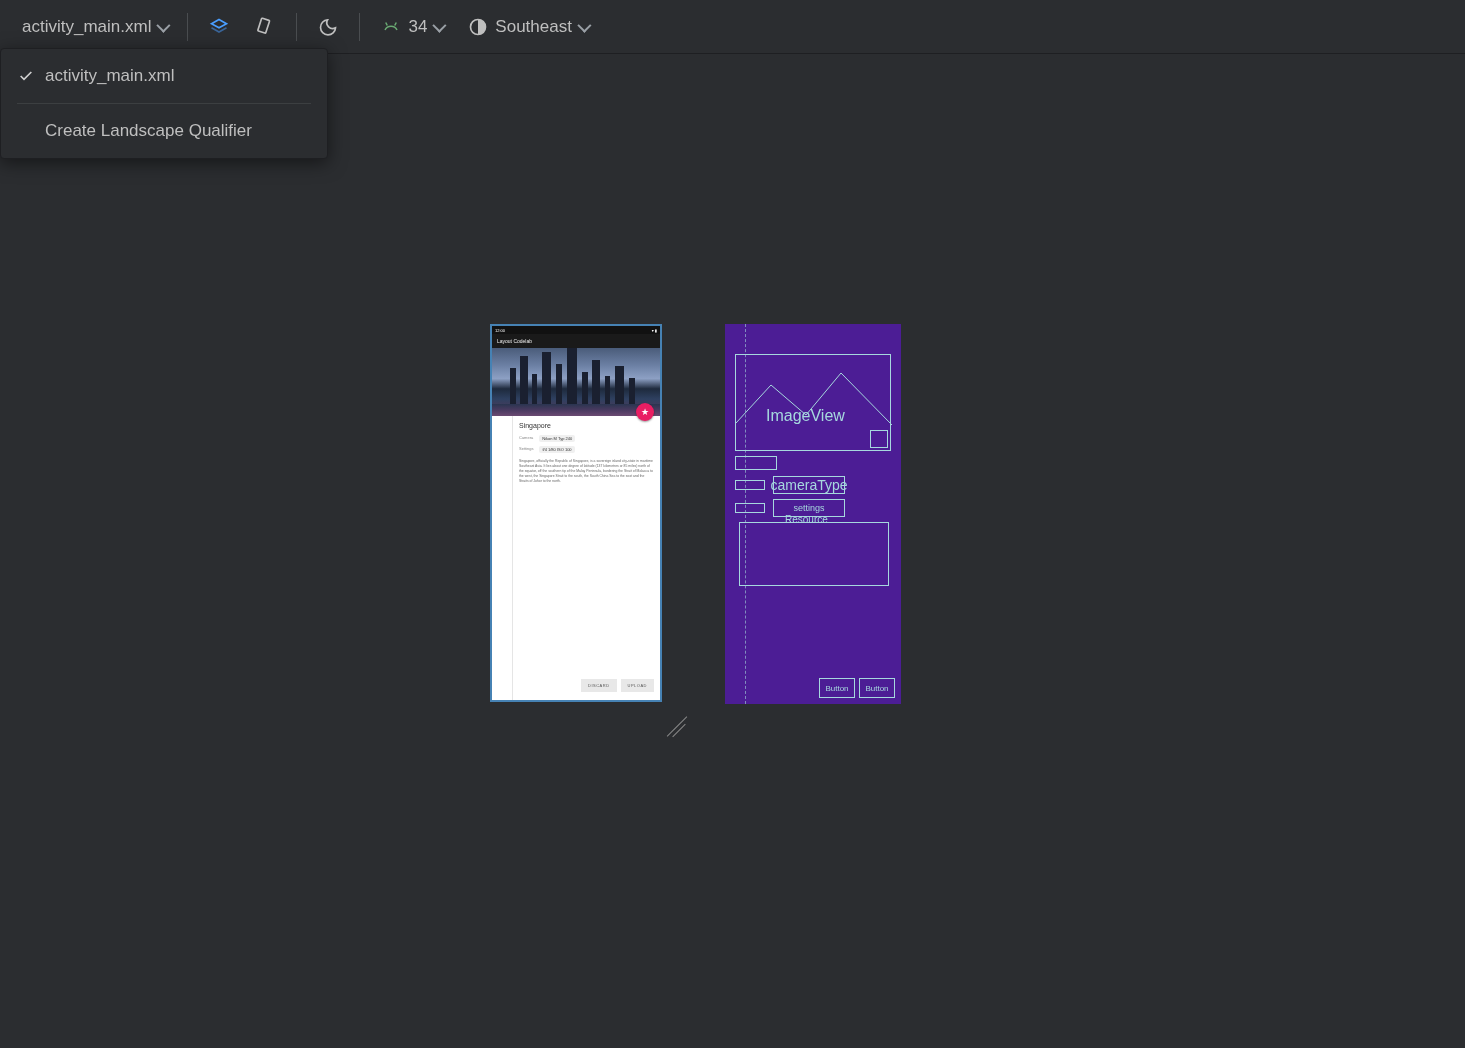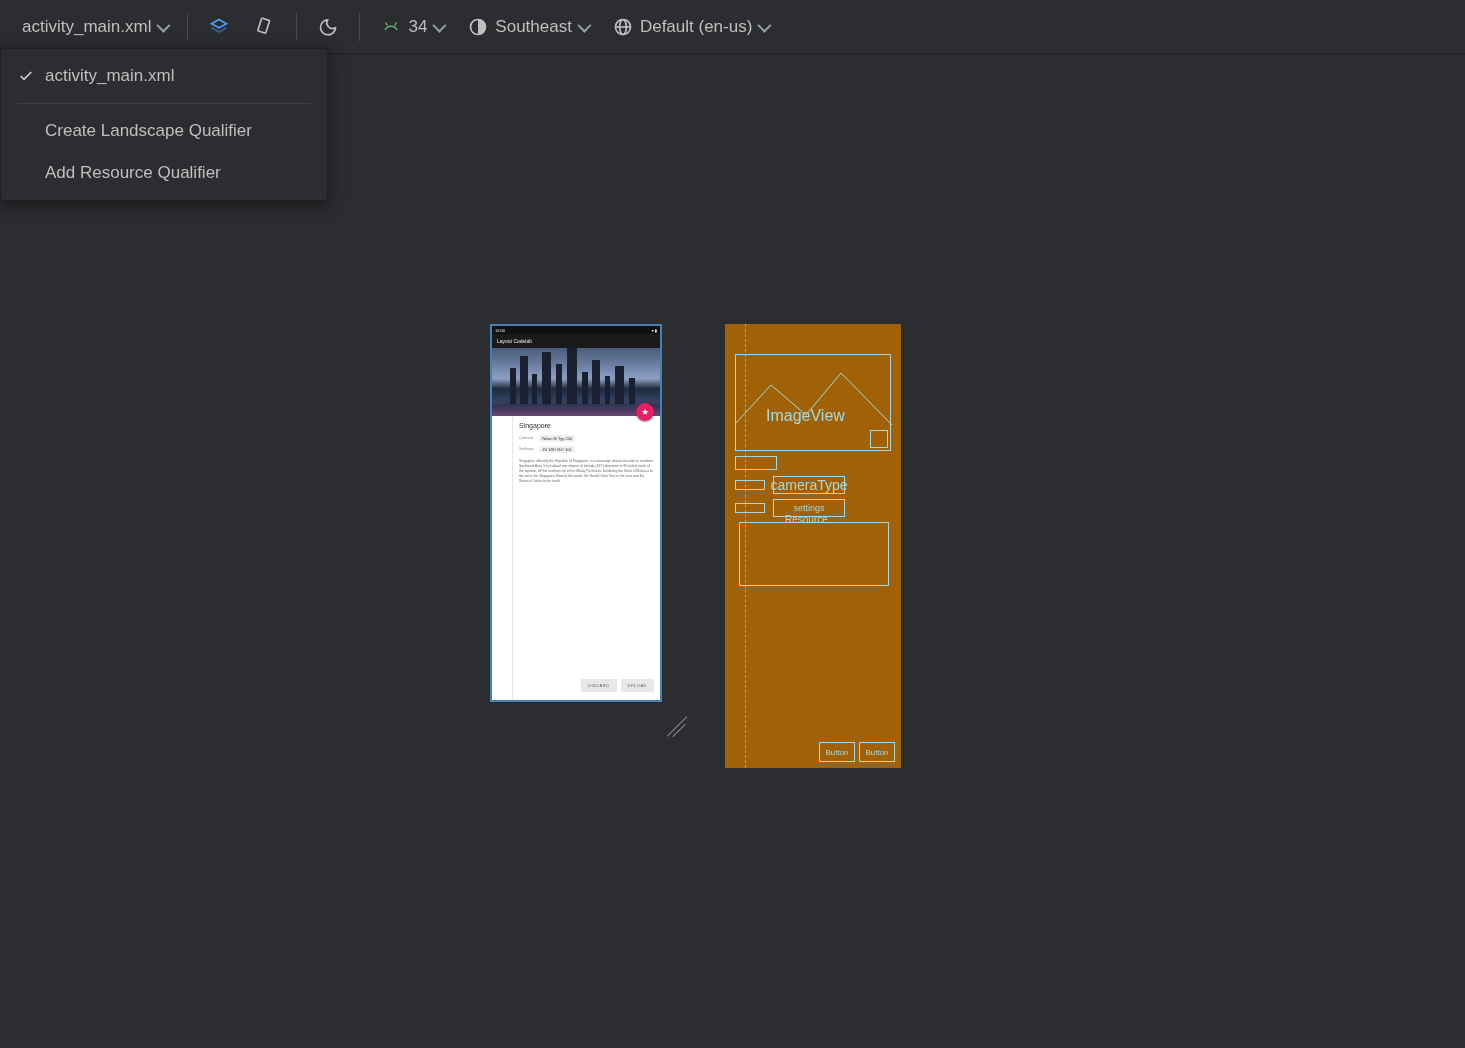--- a/index.html
+++ b/index.html
@@ -178,22 +178,22 @@
     font-size: 4px;
     letter-spacing: 0.5px;
   }
 
   
   .blueprint {
     position: absolute;
     top: 270px;
     left: 725px;
     width: 176px;
-    height: 444px;
-    background: #a16207;
+    height: 380px;
+    background: #4c1d95;
     font-size: 9px;
     color: #a6d8de;
   }
   .bp-box {
     position: absolute;
     border: 1px solid #a6d8de;
   }
   .bp-label { color: #a6d8de; font-size: 12px; }
   .bp-dotted {
     position: absolute;
@@ -272,48 +272,34 @@
     <span class="ic">
       <svg width="20" height="20" viewBox="0 0 24 24">
           <circle cx="12" cy="12" r="9" fill="none" stroke="#bfbfbf" stroke-width="2"></circle>
           <path d="M12 3a9 9 0 0 1 0 18z" fill="#bfbfbf"></path>
         </svg>
     </span>
     <span>Southeast</span>
     <span class="chev-down"></span>
   </div>
 
-  <div class="toolbar-item">
-    <span class="ic">
-      <svg width="20" height="20" viewBox="0 0 24 24" fill="none" stroke="#bfbfbf" stroke-width="2">
-          <circle cx="12" cy="12" r="9"></circle>
-          <ellipse cx="12" cy="12" rx="4" ry="9"></ellipse>
-          <line x1="3" y1="12" x2="21" y2="12"></line>
-        </svg>
-    </span>
-    <span>Default (en-us)</span>
-    <span class="chev-down"></span>
-  </div>
 </div>
 
 <div class="dropdown">
   <div class="dropdown-item">
     <span class="checkcol">
       <svg width="16" height="16" viewBox="0 0 24 24" fill="none" stroke="#d0d0d0" stroke-width="2.5">
           <polyline points="4 12 9 17 20 6"></polyline>
         </svg>
     </span>
     <span>activity_main.xml</span>
   </div>
   <hr>
   <div class="dropdown-item dd-indent">
     <span>Create Landscape Qualifier</span>
-  </div>
-  <div class="dropdown-item dd-indent">
-    <span>Add Resource Qualifier</span>
   </div>
 </div>
 
 <div class="canvas">
 
   <div class="device">
     <div class="statusbar">
       <span>12:00</span>
       <span>▾ ▮</span>
     </div>

